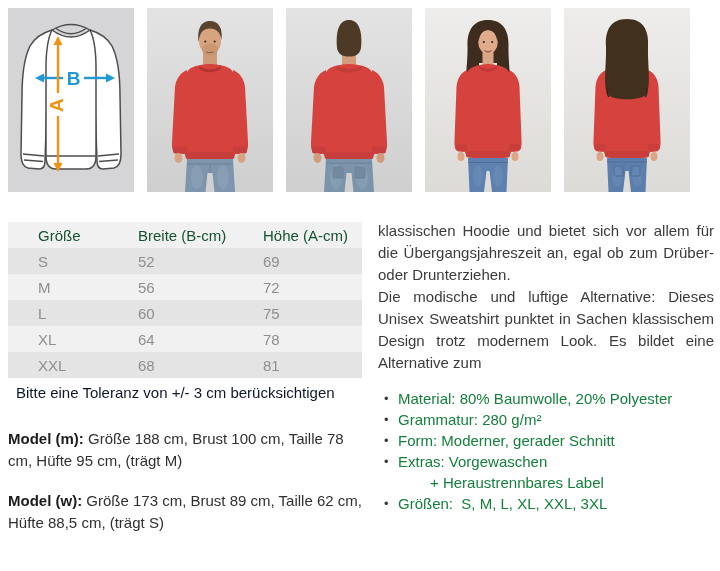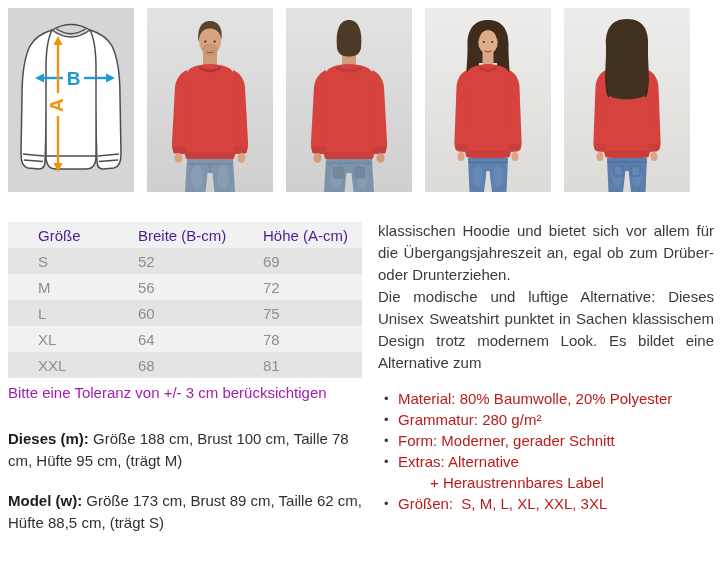--- a/index.html
+++ b/index.html
@@ -10,35 +10,35 @@
   .gallery{position:absolute;left:8px;top:8px;display:flex;gap:13px;}
   .panel{width:126px;height:184px;overflow:hidden;}
   .panel svg{display:block;width:126px;height:184px;}
 
   
   .content-left{position:absolute;left:8px;top:222px;width:354px;}
   table.size-table{border-collapse:collapse;width:354px;table-layout:fixed;}
   .size-table col.c1{width:130px;} .size-table col.c2{width:125px;} .size-table col.c3{width:99px;}
   .size-table th,.size-table td{height:26px;font-size:15px;font-weight:400;
       text-align:left;padding:0;white-space:nowrap;overflow:hidden;}
-  .size-table th{color:#4c1d95;background:var(--table-row-light);}
+  .size-table th{color:#14532d;background:var(--table-row-light);}
   .size-table td{color:#8f8f8f;}
   .size-table th:first-child,.size-table td:first-child{padding-left:30px;}
   .size-table tr.alt td{background:var(--table-row-dark);}
   .size-table tr.lt td{background:var(--table-row-light);}
-  .note{margin-top:6px;font-size:15px;color:#a21caf;}
+  .note{margin-top:6px;font-size:15px;color:#0f172a;margin-left:8px;}
   .model{margin:0;margin-top:27px;font-size:15px;line-height:22px;color:#303030;width:354px;}
   .model + .model{margin-top:18px;}
   .model b{font-weight:700;color:#1c1c1c;}
 
   
   .content-right{position:absolute;left:378px;top:220px;width:336px;color:#3b3b3b;}
   .para div{text-align:justify;font-size:15px;line-height:22px;}
   .bullets{list-style:none;margin:14px 0 0 0;padding:0;}
-  .bullets li{position:relative;padding-left:20px;font-size:15px;line-height:21px;color:#b91c1c;}
+  .bullets li{position:relative;padding-left:20px;font-size:15px;line-height:21px;color:#15803d;}
   .bullets li::before{content:"\2022";position:absolute;left:6px;top:0;font-size:13px;color:#3b3b3b;}
   .bullets .sub{padding-left:32px;white-space:pre-wrap;}
   .bullet-text{white-space:pre-wrap;}
 </style>
 </head>
 <body>
 
 <div class="page">
 
   <div class="gallery">
@@ -250,34 +250,34 @@
         <tr class="alt">
           <td>XXL</td>
           <td>68</td>
           <td>81</td>
         </tr>
       </tbody>
     </table>
 
     <div class="note">Bitte eine Toleranz von +/- 3 cm berücksichtigen</div>
 
-    <p class="model"><b>Dieses (m):</b><span> Größe 188 cm, Brust 100 cm, Taille 78 cm, Hüfte 95 cm, (trägt M)</span></p>
+    <p class="model"><b>Model (m):</b><span> Größe 188 cm, Brust 100 cm, Taille 78 cm, Hüfte 95 cm, (trägt M)</span></p>
 
     <p class="model"><b>Model (w):</b><span> Größe 173 cm, Brust 89 cm, Taille 62 cm, Hüfte 88,5 cm, (trägt S)</span></p>
   </div>
 
   <div class="content-right">
     <div class="para">
       <div>klassischen Hoodie und bietet sich vor allem für die Übergangsjahreszeit an, egal ob zum Drüber- oder Drunterziehen.</div>
       <div>Die modische und luftige Alternative: Dieses Unisex Sweatshirt punktet in Sachen klassischem Design trotz modernem Look. Es bildet eine Alternative zum</div>
     </div>
     <ul class="bullets">
       <li><span class="bullet-text">Material: 80% Baumwolle, 20% Polyester</span></li>
       <li><span class="bullet-text">Grammatur: 280 g/m²</span></li>
       <li><span class="bullet-text">Form: Moderner, gerader Schnitt</span>
       </li>
-      <li><span class="bullet-text">Extras: Alternative</span>
+      <li><span class="bullet-text">Extras: Vorgewaschen</span>
         <div class="sub">+ Heraustrennbares Label</div>
       </li>
       <li><span class="bullet-text">Größen:  S, M, L, XL, XXL, 3XL</span></li>
     </ul>
   </div>
 </div>
 
 </body></html>

